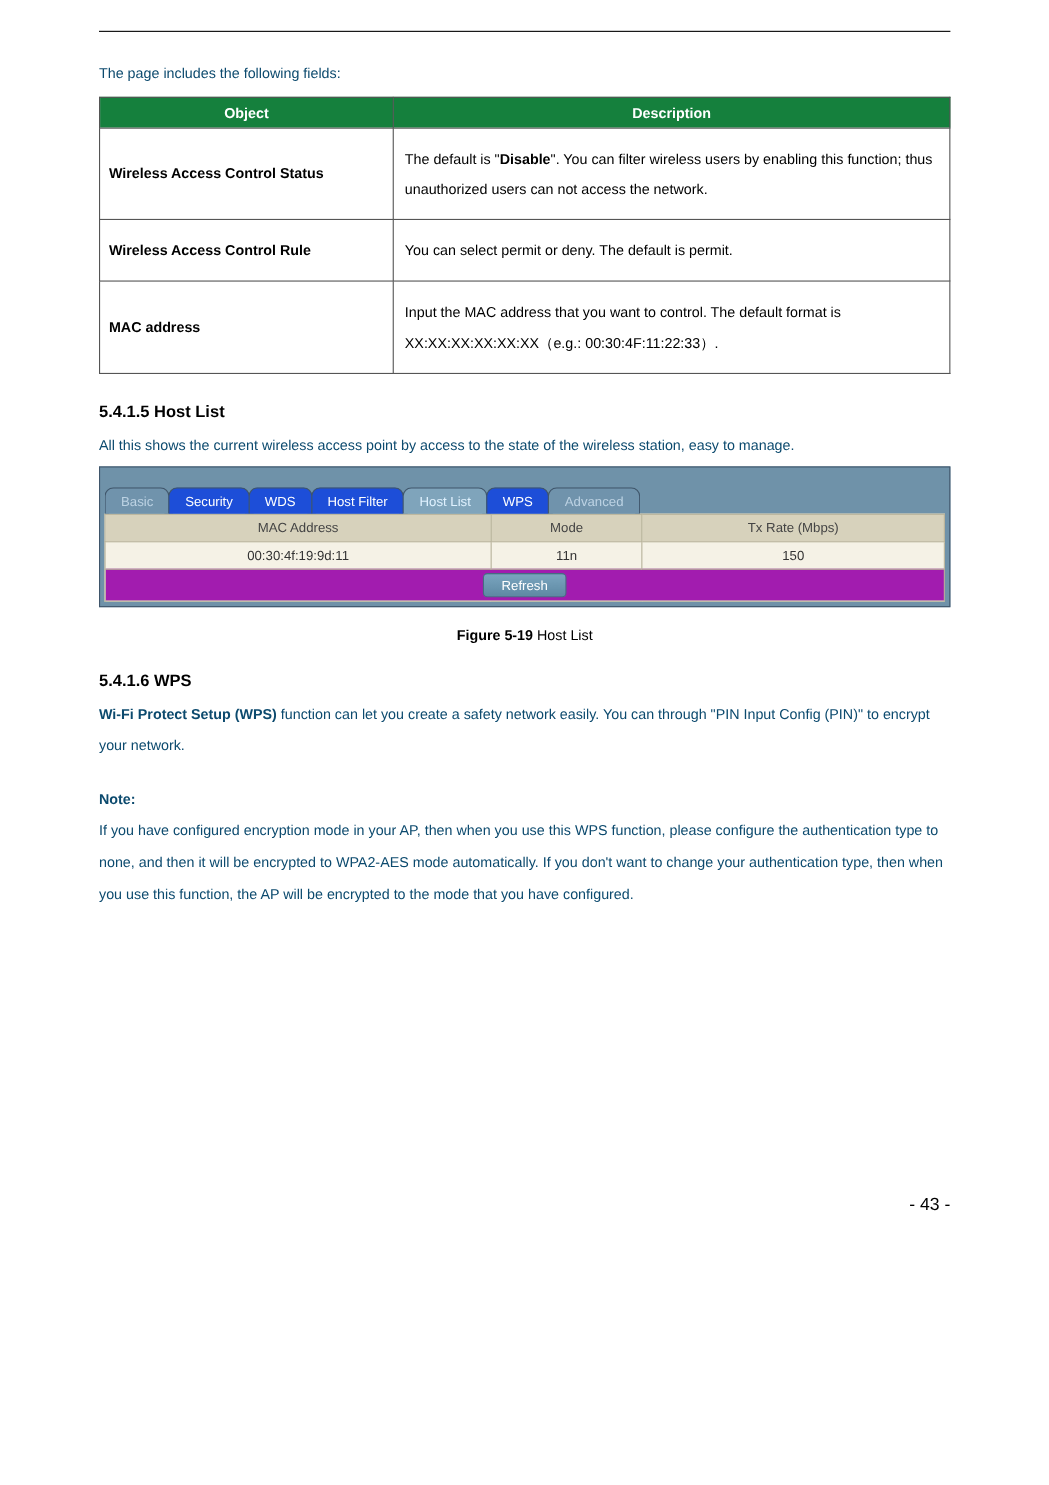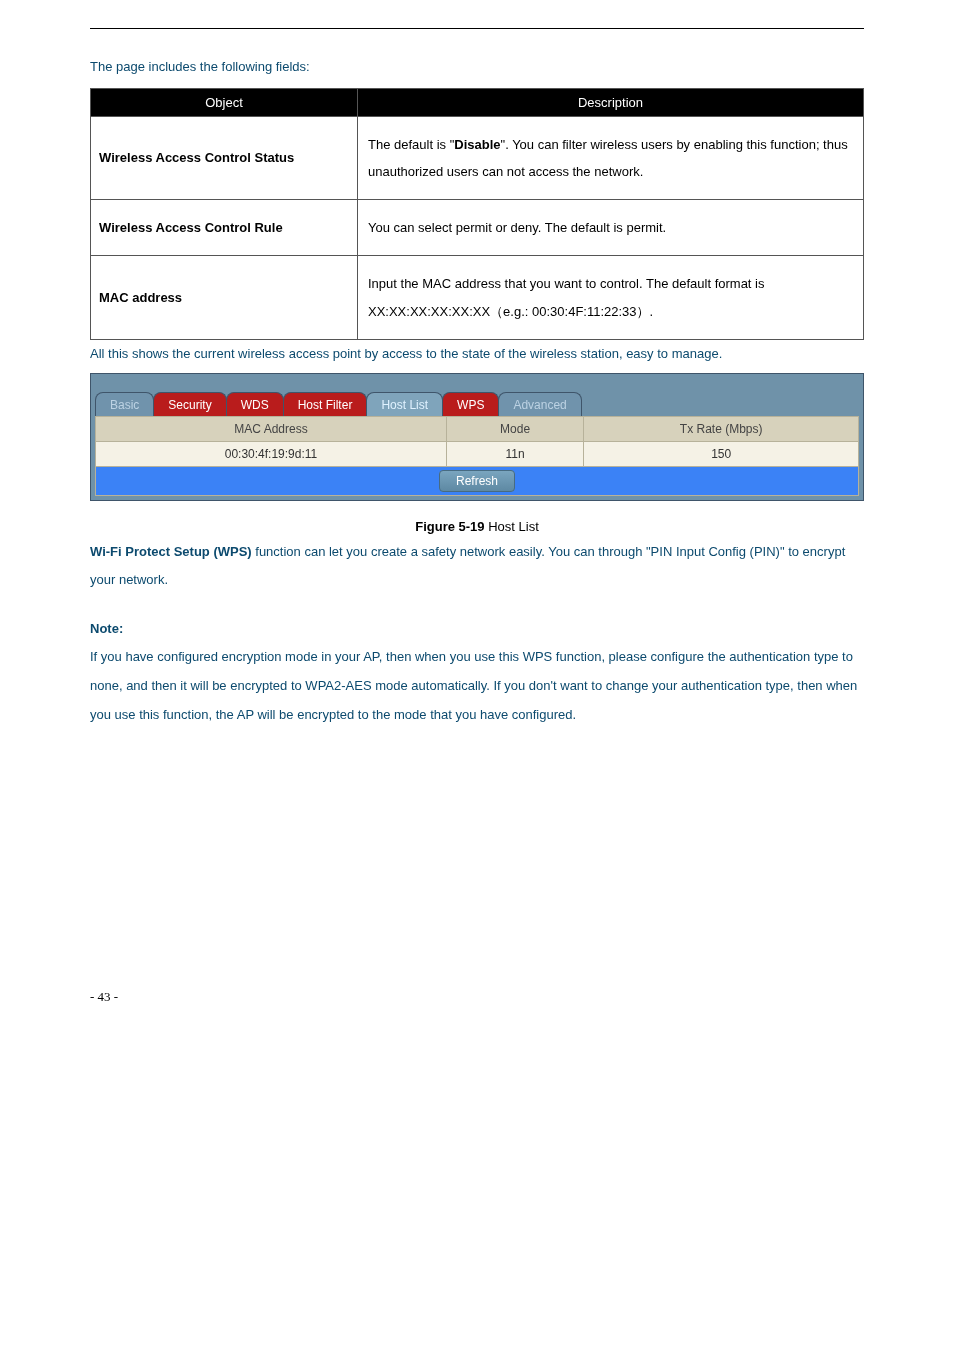--- a/index.html
+++ b/index.html
@@ -25,23 +25,23 @@
   }
   .bold { font-weight: bold; margin-top: 12px; }
 
   
   table.def {
     width: 100%;
     border-collapse: collapse;
     margin-top: 6px;
   }
   table.def th {
-    background: #000000;
+    background: #15803d;
     color: #fff;
-    font-weight: normal;
+    font-weight: bold;
     font-size: 13px;
     padding: 6px 8px;
     border: 1px solid #555;
     text-align: center;
   }
   table.def td {
     border: 1px solid #555;
     font-size: 13px;
     padding: 14px 10px;
     line-height: 2.1;
@@ -71,21 +71,21 @@
     align-items: flex-end;
     height: 28px;
     padding: 14px 0 0 4px;
   }
   .tabs .tab {
     position: relative;
     color: #fff;
     font-size: 12px;
     padding: 5px 14px 4px 14px;
     margin-right: -1px;
-    background: #b91c1c;
+    background: #1d4ed8;
     border: 1px solid #3f556a;
     border-bottom: none;
     border-top-left-radius: 8px;
     border-top-right-radius: 8px;
   }
   .tabs .tab.faded {
     color: #bcd2e3;
     background: #7093ac;
   }
   .tabs .tab.active {
@@ -109,45 +109,44 @@
   }
   .wtable td {
     background: #f5f2e6;
     color: #333;
     font-size: 12px;
     padding: 5px 6px;
     border: 1px solid #b7b29a;
     text-align: center;
   }
   .wtable td.btnrow {
-    background: #3b82f6;
+    background: #a21caf;
     padding: 3px;
     margin-top: 19px;
   }
   .btn {
     display: inline-block;
     font-size: 12px;
     color: #fff;
     background: linear-gradient(#7aa5bf, #5e89a3);
     border: 1px solid #476b82;
     border-radius: 4px;
     padding: 3px 16px;
   }
   .fig-caption {
     text-align: center;
     font-size: 13px;
     margin: 18px 0 4px 0;
   }
   .fig-caption .bold { font-weight: bold; }
 
   .footer {
-    text-align: left;
-    font-size: 13px;
+    text-align: right;
+    font-size: 16px;
     margin-top: 260px;
-    font-family: Liberation Serif, serif;
   }
 </style>
 </head>
 <body>
 
 <div class="page">
   <hr class="hr-top">
 
   <div class="body-text">
     <div>The page includes the following fields:</div>
@@ -171,20 +170,21 @@
         <td class="label">Wireless Access Control Rule</td>
         <td>You can select permit or deny. The default is permit.</td>
       </tr>
       <tr>
         <td class="label">MAC address</td>
         <td>Input the MAC address that you want to control. The default format is XX:XX:XX:XX:XX:XX（e.g.: 00:30:4F:11:22:33）.</td>
       </tr>
     </tbody>
   </table>
 
+  <div class="h3">5.4.1.5 Host List</div>
   <div class="body-text just">All this shows the current wireless access point by access to the state of the wireless station, easy to manage.</div>
 
   <div class="widget">
     <div class="tabs">
       <div class="tab faded">Basic</div>
       <div class="tab">Security</div>
       <div class="tab">WDS</div>
       <div class="tab">Host Filter</div>
       <div class="tab active">Host List</div>
       <div class="tab">WPS</div>
@@ -215,20 +215,21 @@
           </td>
         </tr>
       </tbody>
     </table>
   </div>
 
   <div class="fig-caption">
     <span class="bold">Figure 5-19</span><span> Host List</span>
   </div>
 
+  <div class="h3">5.4.1.6 WPS</div>
   <div class="body-text just">
     <span class="bold">Wi-Fi Protect Setup (WPS)</span><span> function can let you create a safety network easily. You can through "PIN Input Config (PIN)" to encrypt your network.</span>
   </div>
 
   <div class="body-text" style="margin-top:20px;">
     <div class="bold">Note:</div>
   </div>
   <div class="body-text just">If you have configured encryption mode in your AP, then when you use this WPS function, please configure the authentication type to none, and then it will be encrypted to WPA2-AES mode automatically. If you don't want to change your authentication type, then when you use this function, the AP will be encrypted to the mode that you have configured.</div>
 
   <div class="footer">- 43 -</div>

